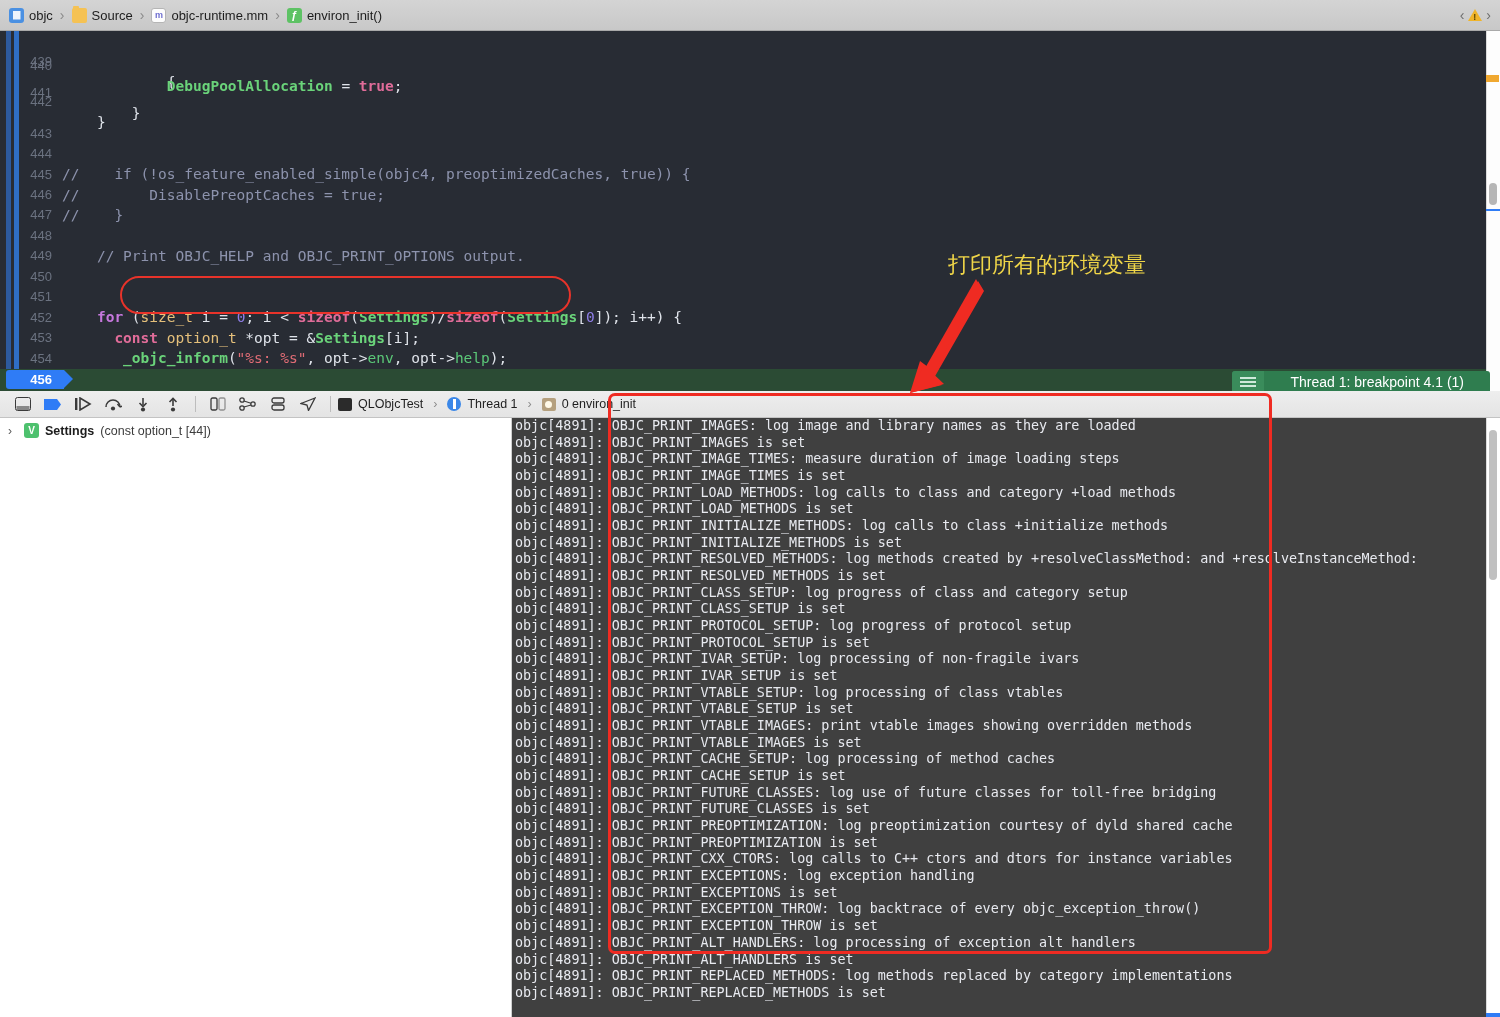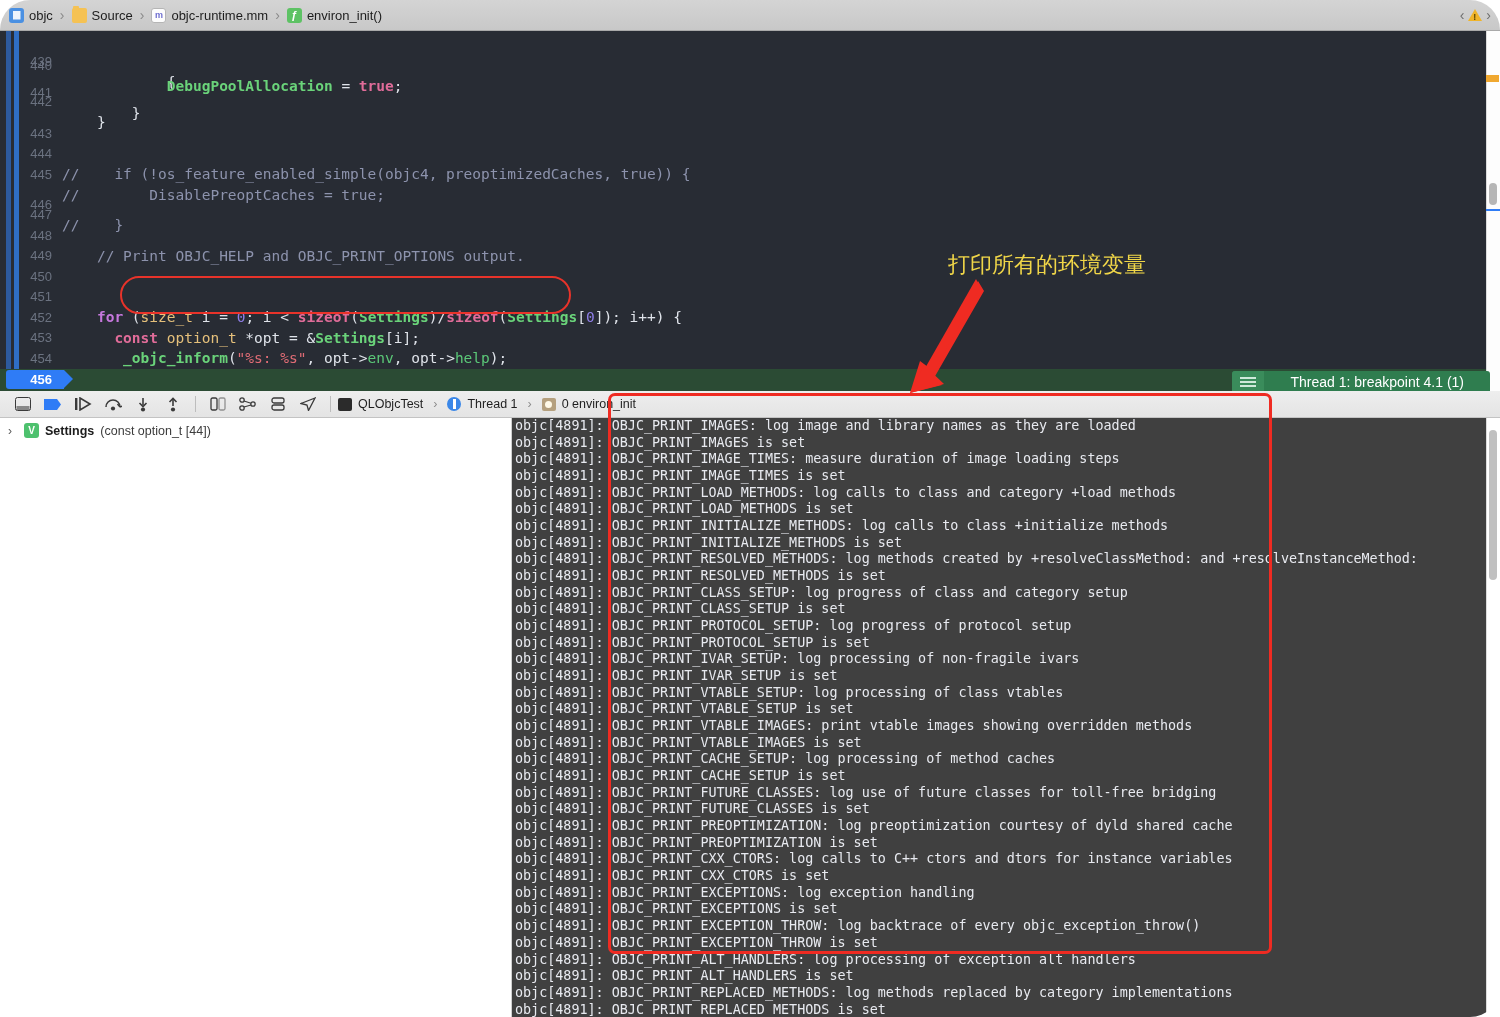--- a/index.html
+++ b/index.html
@@ -2,21 +2,21 @@
 <html><head>
 <meta charset="utf-8">
 <style>
   * { box-sizing: border-box; margin: 0; padding: 0; }
   html, body {
     width: 1500px; height: 1017px;
     overflow: hidden;
     font-family: "Liberation Sans", sans-serif;
     background: #ffffff;
   }
-  .app { position: relative; width: 1500px; height: 1017px; overflow: hidden; border-radius: 30px; }
+  .app { position: relative; width: 1500px; height: 1017px; overflow: hidden; }
 
   
   .breadcrumb-bar {
     position: absolute; top: 0; left: 0; width: 1500px; height: 31px;
     background: linear-gradient(#d4d4d4, #c8c8c8);
     border-bottom: 1px solid #a9a9a9;
     display: flex; align-items: center; padding-left: 9px;
     font-size: 13px; color: #222;
   }
   .crumb { display: flex; align-items: center; gap: 5px; }
@@ -236,21 +236,21 @@
       <span class="ln">443</span>
     </div>
     <div class="code-line" style="top:92px;position:absolute;width:100%;">
       <span class="ln">444</span>
       <span class="code-txt cmt">//    if (!os_feature_enabled_simple(objc4, preoptimizedCaches, true)) {</span>
     </div>
     <div class="code-line" style="top:113px;position:absolute;width:100%;">
       <span class="ln">445</span>
       <span class="code-txt cmt">//        DisablePreoptCaches = true;</span>
     </div>
-    <div class="code-line" style="top:143px;position:absolute;width:100%;">
+    <div class="code-line" style="top:133px;position:absolute;width:100%;">
       <span class="ln">446</span>
       <span class="code-txt cmt">//    }</span>
     </div>
     <div class="code-line" style="top:153px;position:absolute;width:100%;">
       <span class="ln">447</span>
     </div>
     <div class="code-line" style="top:174px;position:absolute;width:100%;">
       <span class="ln">448</span>
       <span class="code-txt cmt">    // Print OBJC_HELP and OBJC_PRINT_OPTIONS output.</span>
     </div>
@@ -415,21 +415,20 @@
       <div class="cline"><span class="cpid">objc[4891]: </span><span>OBJC_PRINT_VTABLE_SETUP is set</span></div>
       <div class="cline"><span class="cpid">objc[4891]: </span><span>OBJC_PRINT_VTABLE_IMAGES: print vtable images showing overridden methods</span></div>
       <div class="cline"><span class="cpid">objc[4891]: </span><span>OBJC_PRINT_VTABLE_IMAGES is set</span></div>
       <div class="cline"><span class="cpid">objc[4891]: </span><span>OBJC_PRINT_CACHE_SETUP: log processing of method caches</span></div>
       <div class="cline"><span class="cpid">objc[4891]: </span><span>OBJC_PRINT_CACHE_SETUP is set</span></div>
       <div class="cline"><span class="cpid">objc[4891]: </span><span>OBJC_PRINT_FUTURE_CLASSES: log use of future classes for toll-free bridging</span></div>
       <div class="cline"><span class="cpid">objc[4891]: </span><span>OBJC_PRINT_FUTURE_CLASSES is set</span></div>
       <div class="cline"><span class="cpid">objc[4891]: </span><span>OBJC_PRINT_PREOPTIMIZATION: log preoptimization courtesy of dyld shared cache</span></div>
       <div class="cline"><span class="cpid">objc[4891]: </span><span>OBJC_PRINT_PREOPTIMIZATION is set</span></div>
       <div class="cline"><span class="cpid">objc[4891]: </span><span>OBJC_PRINT_CXX_CTORS: log calls to C++ ctors and dtors for instance variables</span></div>
-      <div class="cline"><span class="cpid">objc[4891]: </span><span>OBJC_PRINT_CXX_CTORS is set</span></div>
       <div class="cline"><span class="cpid">objc[4891]: </span><span>OBJC_PRINT_EXCEPTIONS: log exception handling</span></div>
       <div class="cline"><span class="cpid">objc[4891]: </span><span>OBJC_PRINT_EXCEPTIONS is set</span></div>
       <div class="cline"><span class="cpid">objc[4891]: </span><span>OBJC_PRINT_EXCEPTION_THROW: log backtrace of every objc_exception_throw()</span></div>
       <div class="cline"><span class="cpid">objc[4891]: </span><span>OBJC_PRINT_EXCEPTION_THROW is set</span></div>
       <div class="cline"><span class="cpid">objc[4891]: </span><span>OBJC_PRINT_ALT_HANDLERS: log processing of exception alt handlers</span></div>
       <div class="cline"><span class="cpid">objc[4891]: </span><span>OBJC_PRINT_ALT_HANDLERS is set</span></div>
       <div class="cline"><span class="cpid">objc[4891]: </span><span>OBJC_PRINT_REPLACED_METHODS: log methods replaced by category implementations</span></div>
       <div class="cline"><span class="cpid">objc[4891]: </span><span>OBJC_PRINT_REPLACED_METHODS is set</span></div>
     </div>
 

